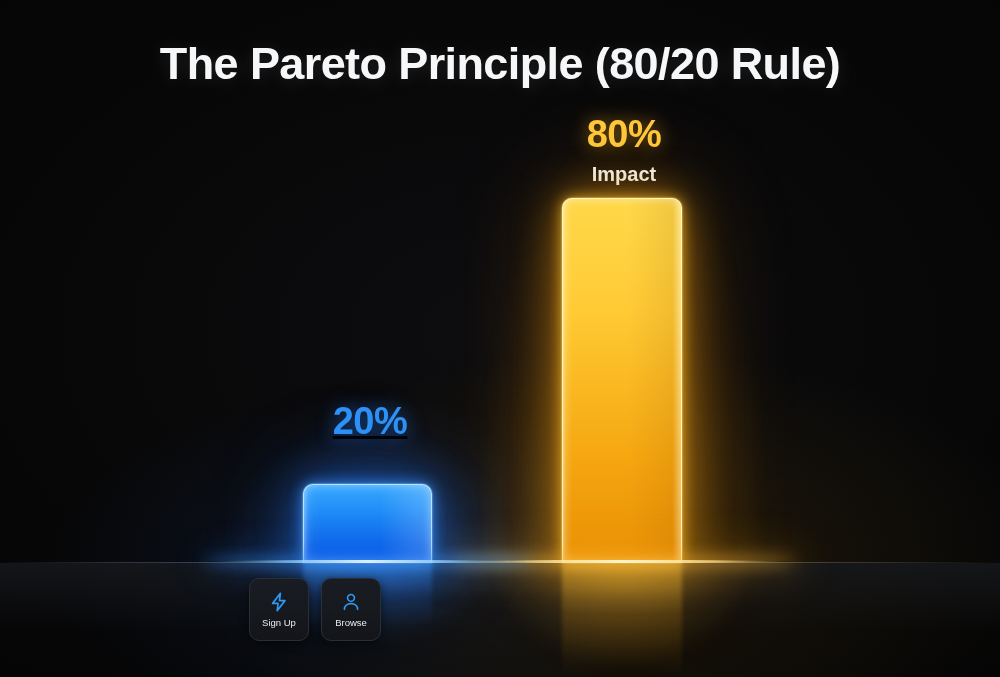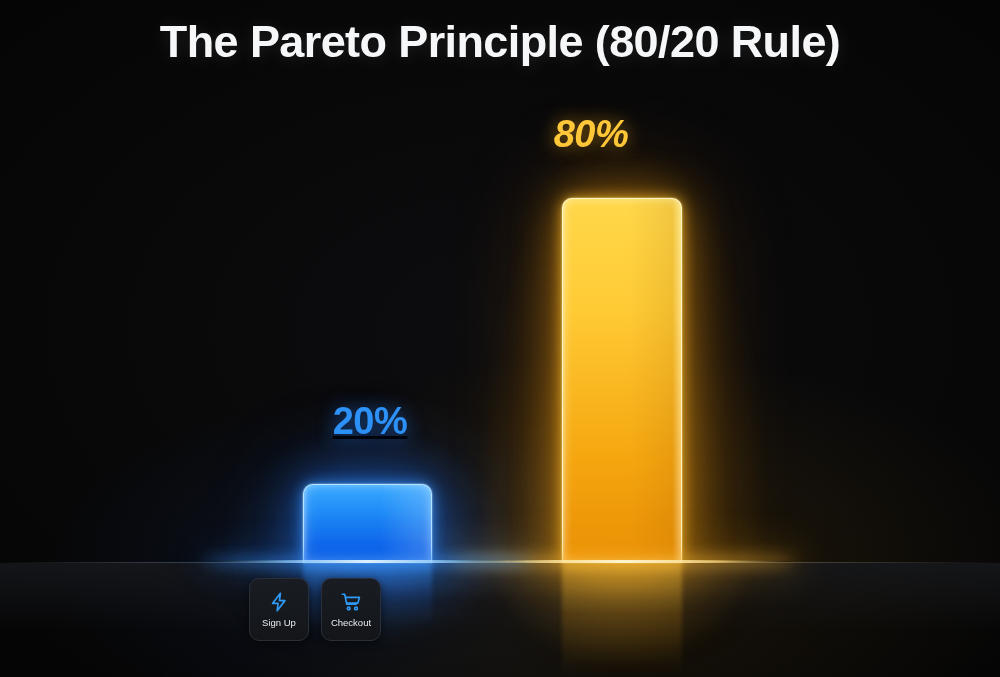--- a/index.html
+++ b/index.html
@@ -32,21 +32,21 @@
       rgba(140,140,140,0.28) 88%,
       rgba(120,120,120,0.00) 100%);
   }
   .floor-haze{
     position:absolute; left:0; right:0; top:563px; height:114px;
     background:linear-gradient(to bottom, rgba(22,24,28,0.85), rgba(6,6,7,0.2) 60%, rgba(0,0,0,0));
   }
 
   
   .title{
-    position:absolute; top:16px; left:0; width:1000px;
+    position:absolute; top:38px; left:0; width:1000px;
     text-align:center;
     font-size:45px; font-weight:bold; letter-spacing:-0.6px;
     color:#f6f7f8;
     text-shadow:0 2px 18px rgba(255,255,255,0.12);
     white-space:nowrap;
   }
 
   
   .bar{ position:absolute; }
 
@@ -145,21 +145,21 @@
     left:243px; top:563px; width:250px; height:80px;
     background:radial-gradient(ellipse at 50% 0%, rgba(55,140,255,0.22), rgba(30,110,255,0) 72%);
     filter:blur(7px);
   }
 
   
   .value-block{ position:absolute; text-align:center; }
   .value{ font-size:38px; font-weight:bold; letter-spacing:-0.5px; line-height:1; }
   .value-caption{ font-size:20px; font-weight:bold; color:#eef1f4; margin-top:11px; line-height:1; }
 
-  #label-impact{ left:481px; top:115px; width:220px;font-style:italic; }
+  #label-impact{ left:514px; top:115px; width:220px; }
   #label-impact .value{ color:#ffc93a; text-shadow:0 0 18px rgba(255,180,30,0.55); }
 
   #label-effort{ left:260px; top:402px; width:220px;text-decoration:underline; }
   #label-effort .value{ color:#2e93f7; text-shadow:0 0 18px rgba(40,130,255,0.55); }
 
   
   .cards{
     position:absolute; left:249px; top:578px;
     display:flex; gap:12px;
   }
@@ -185,20 +185,21 @@
   <div class="glow-impact"></div>
   <div class="glow-effort"></div>
 
   <div class="floor-haze"></div>
   <div class="floor-line"></div>
 
   <h1 class="title">The Pareto Principle (80/20 Rule)</h1>
 
   <div class="value-block" id="label-impact">
     <div class="value">80%</div>
+    <div class="value-caption">Impact</div>
   </div>
   <div class="bar" id="bar-impact">
     <div class="bar-body"></div>
     <div class="bar-edge"></div>
   </div>
   <div class="reflect reflect-impact-wide"></div>
   <div class="reflect reflect-impact"></div>
   <div class="streak streak-impact"></div>
 
   <div class="value-block" id="label-effort">
@@ -216,28 +217,26 @@
 
     <div class="card">
       <span class="card-icon">
         <svg viewBox="0 0 24 24" fill="none" stroke="currentColor" stroke-width="1.8" stroke-linecap="round" stroke-linejoin="round">
           <polygon points="13.5 2.5 5 13.5 11 13.5 10 21.5 18.5 10.5 12.5 10.5 13.5 2.5"></polygon>
         </svg>
       </span>
       <span class="card-label">Sign Up</span>
     </div>
 
-
     <div class="card">
       <span class="card-icon">
         <svg viewBox="0 0 24 24" fill="none" stroke="currentColor" stroke-width="1.8" stroke-linecap="round" stroke-linejoin="round">
-          <path d="M2.5 3.5h2.6l2.3 11h10.2"></path>
-          <path d="M6.6 7h14.6l-1.7 6.2H7.9"></path>
-          <circle cx="9.5" cy="19" r="1.5"></circle>
-          <circle cx="17.5" cy="19" r="1.5"></circle>
+          <circle cx="12" cy="7.5" r="3.7"></circle>
+          <path d="M4.8 20c0-3.8 3.2-6.2 7.2-6.2s7.2 2.4 7.2 6.2"></path>
         </svg>
       </span>
-      <span class="card-label">Checkout</span>
+      <span class="card-label">Browse</span>
     </div>
 
+
   </div>
 
 </div>
 
 </body></html>

